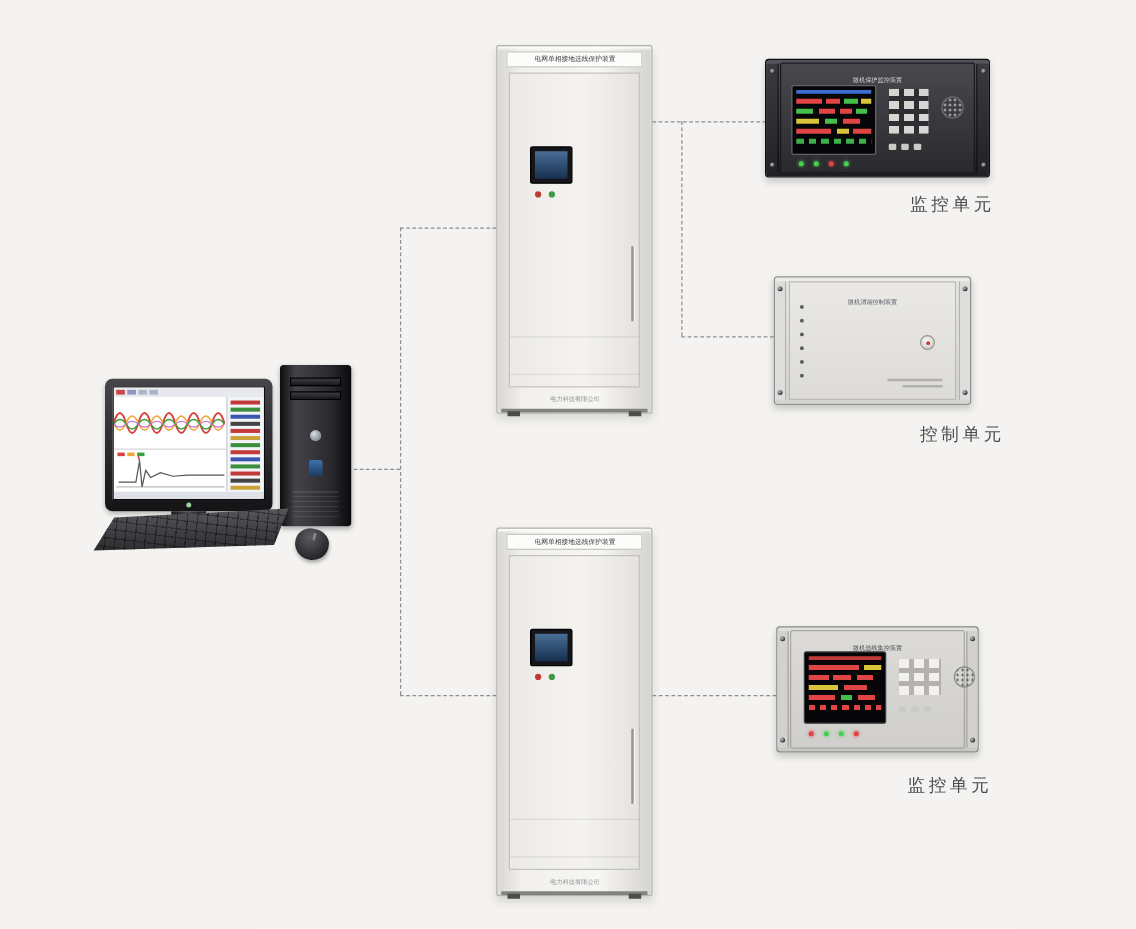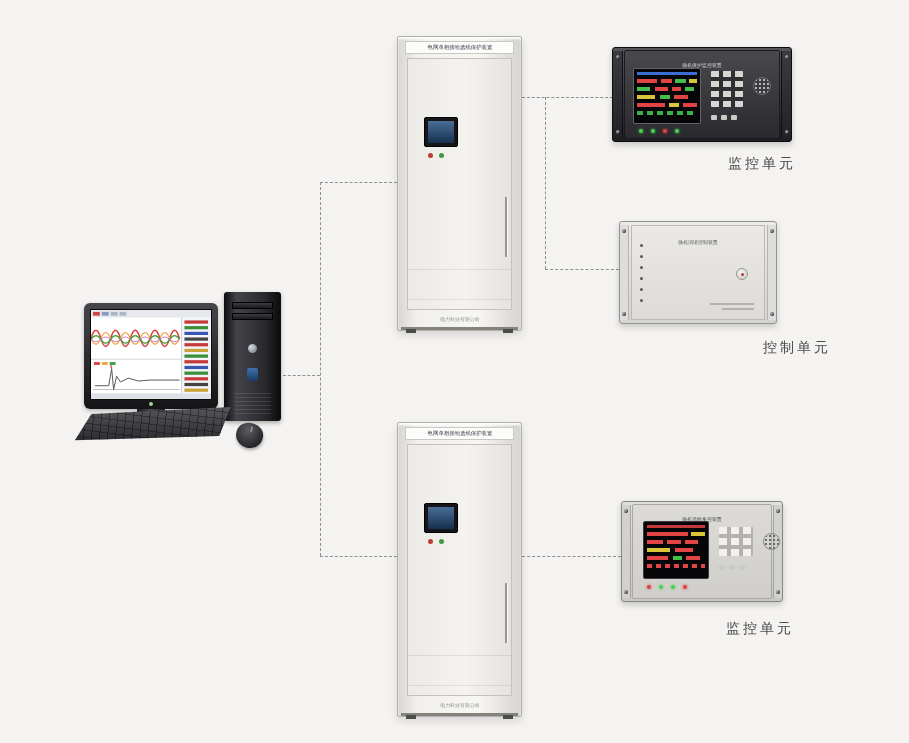--- a/index.html
+++ b/index.html
@@ -273,21 +273,21 @@
           <b></b>
           <b></b>
           <b></b>
           <b></b>
         </div>
       <div class="emblem"></div>
       <div class="txtbar tb1"></div>
       <div class="txtbar tb2"></div>
     </div>
   </div>
-  <div class="unit-label" style="left:734px;top:339px">控制单元</div>
+  <div class="unit-label" style="left:707px;top:339px">控制单元</div>
 
   <div class="device dev-mid" style="left:621px;top:501px;width:162px;height:101px">
     <div class="ear l">
         <span class="screw t"></span>
         <span class="screw b"></span>
       </div>
     <div class="ear r">
         <span class="screw t"></span>
         <span class="screw b"></span>
       </div>

